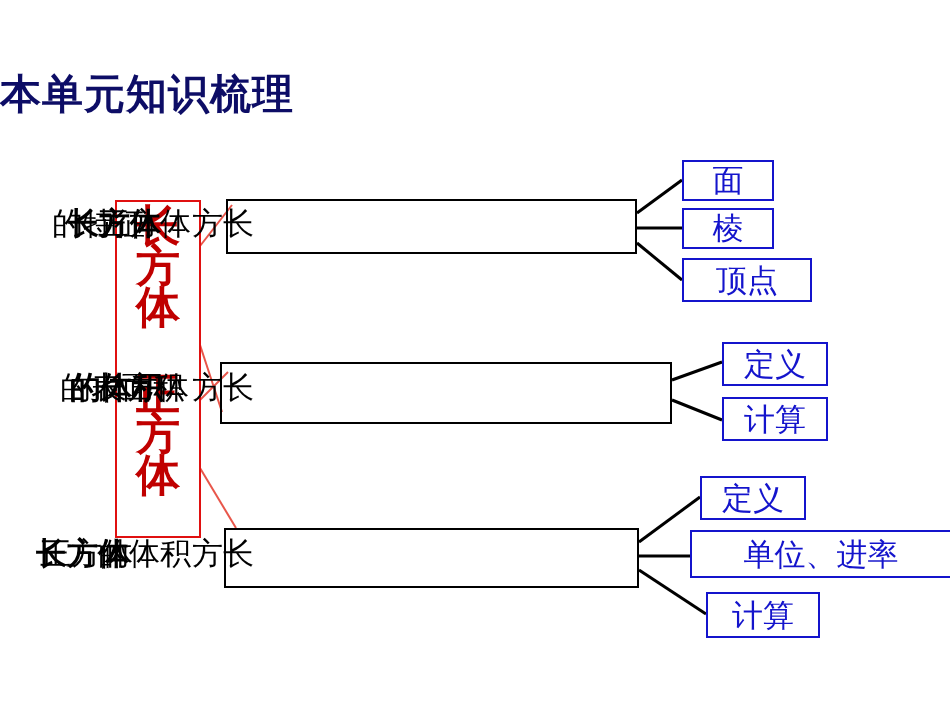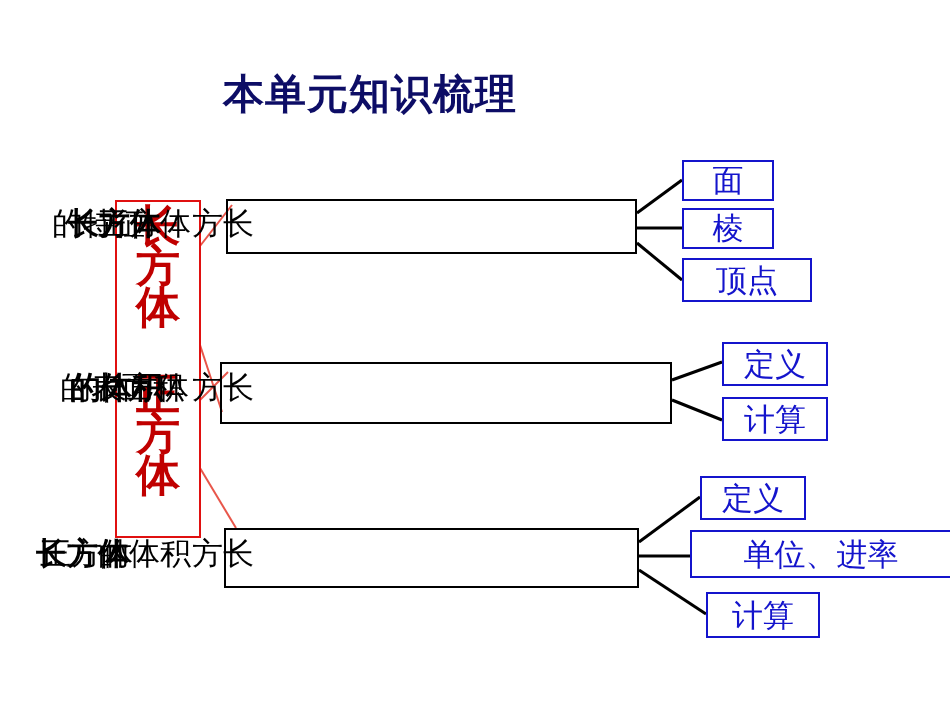--- a/index.html
+++ b/index.html
@@ -19,21 +19,21 @@
     height: 713px;
     background: #ffffff;
   }
 
   
   .slide-title {
     position: absolute;
     left: 0;
     top: 72px;
     width: 740px;
-    text-align: center;
+    text-align: left;
     font-size: 41px;
     font-weight: bold;
     color: #0d0d66;
     letter-spacing: 1px;
     white-space: nowrap;
     line-height: 1.1;
   }
 
   
   .red-box {

